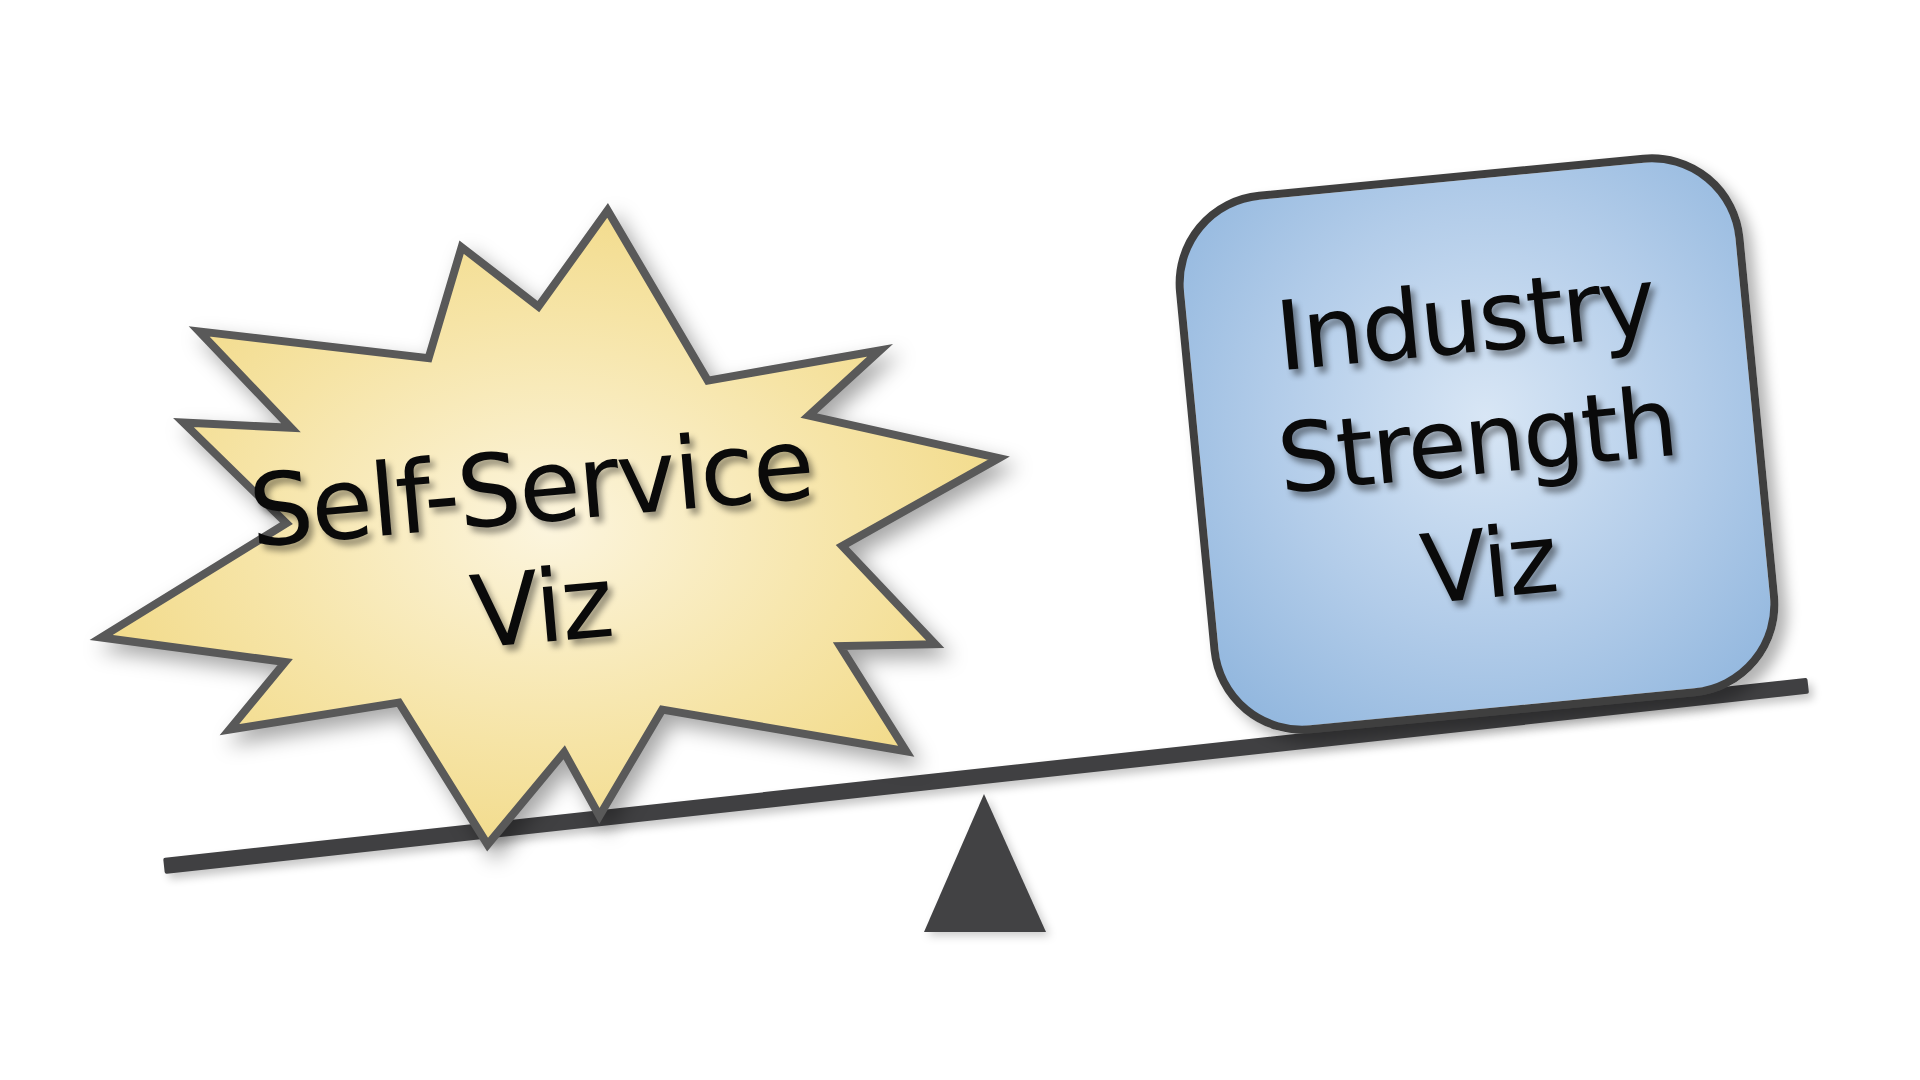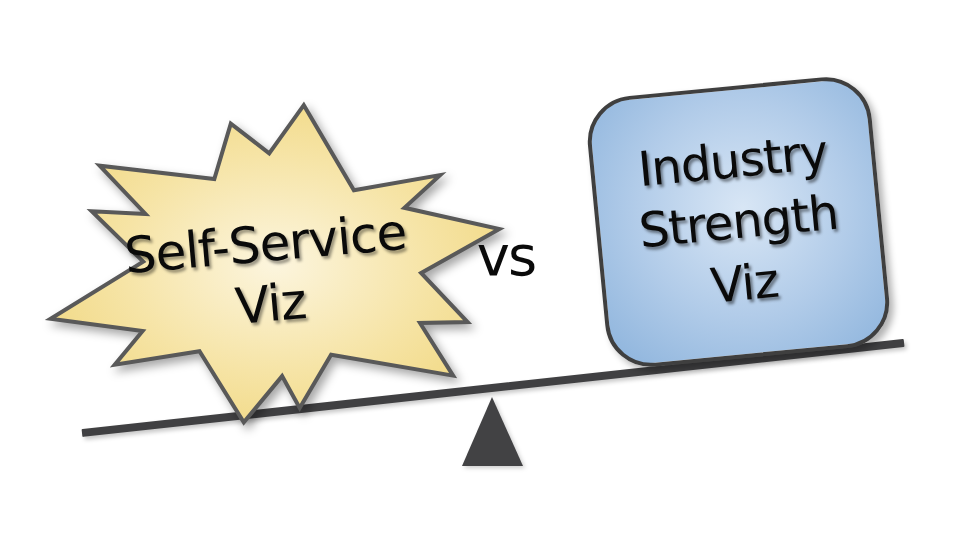--- a/index.html
+++ b/index.html
@@ -84,19 +84,18 @@
         <stop offset="0%" stop-color="#FCF5DE"></stop>
         <stop offset="55%" stop-color="#F6E4A6"></stop>
         <stop offset="100%" stop-color="#F0D67C"></stop>
       </radialGradient>
     </defs>
     <polygon points="469.4,133.1 391.1,177.0 437.6,226.1 390.0,227.0 423.1,279.6 301.1,258.8 269.7,312.0 252.1,280.1 213.8,326.3 169.5,255.3 84.7,268.8 112.6,235.0 20.6,222.7 113.2,165.6 61.7,115.3 115.5,117.9 69.6,69.7 184.3,83.1 200.8,27.6 239.2,57.3 273.8,9.2 323.9,94.3 410.1,79.1 374.4,111.8" fill="url(#starGrad)" stroke="#595959" stroke-width="4"></polygon>
   </svg>
 
   <div class="star-label">Self-Service Viz</div>
 
-  <div class="vs-label">vs</div>
 
   <div class="industry-box">
     <div class="industry-label">Industry Strength Viz</div>
   </div>
 
 </div>
 
 </body></html>

